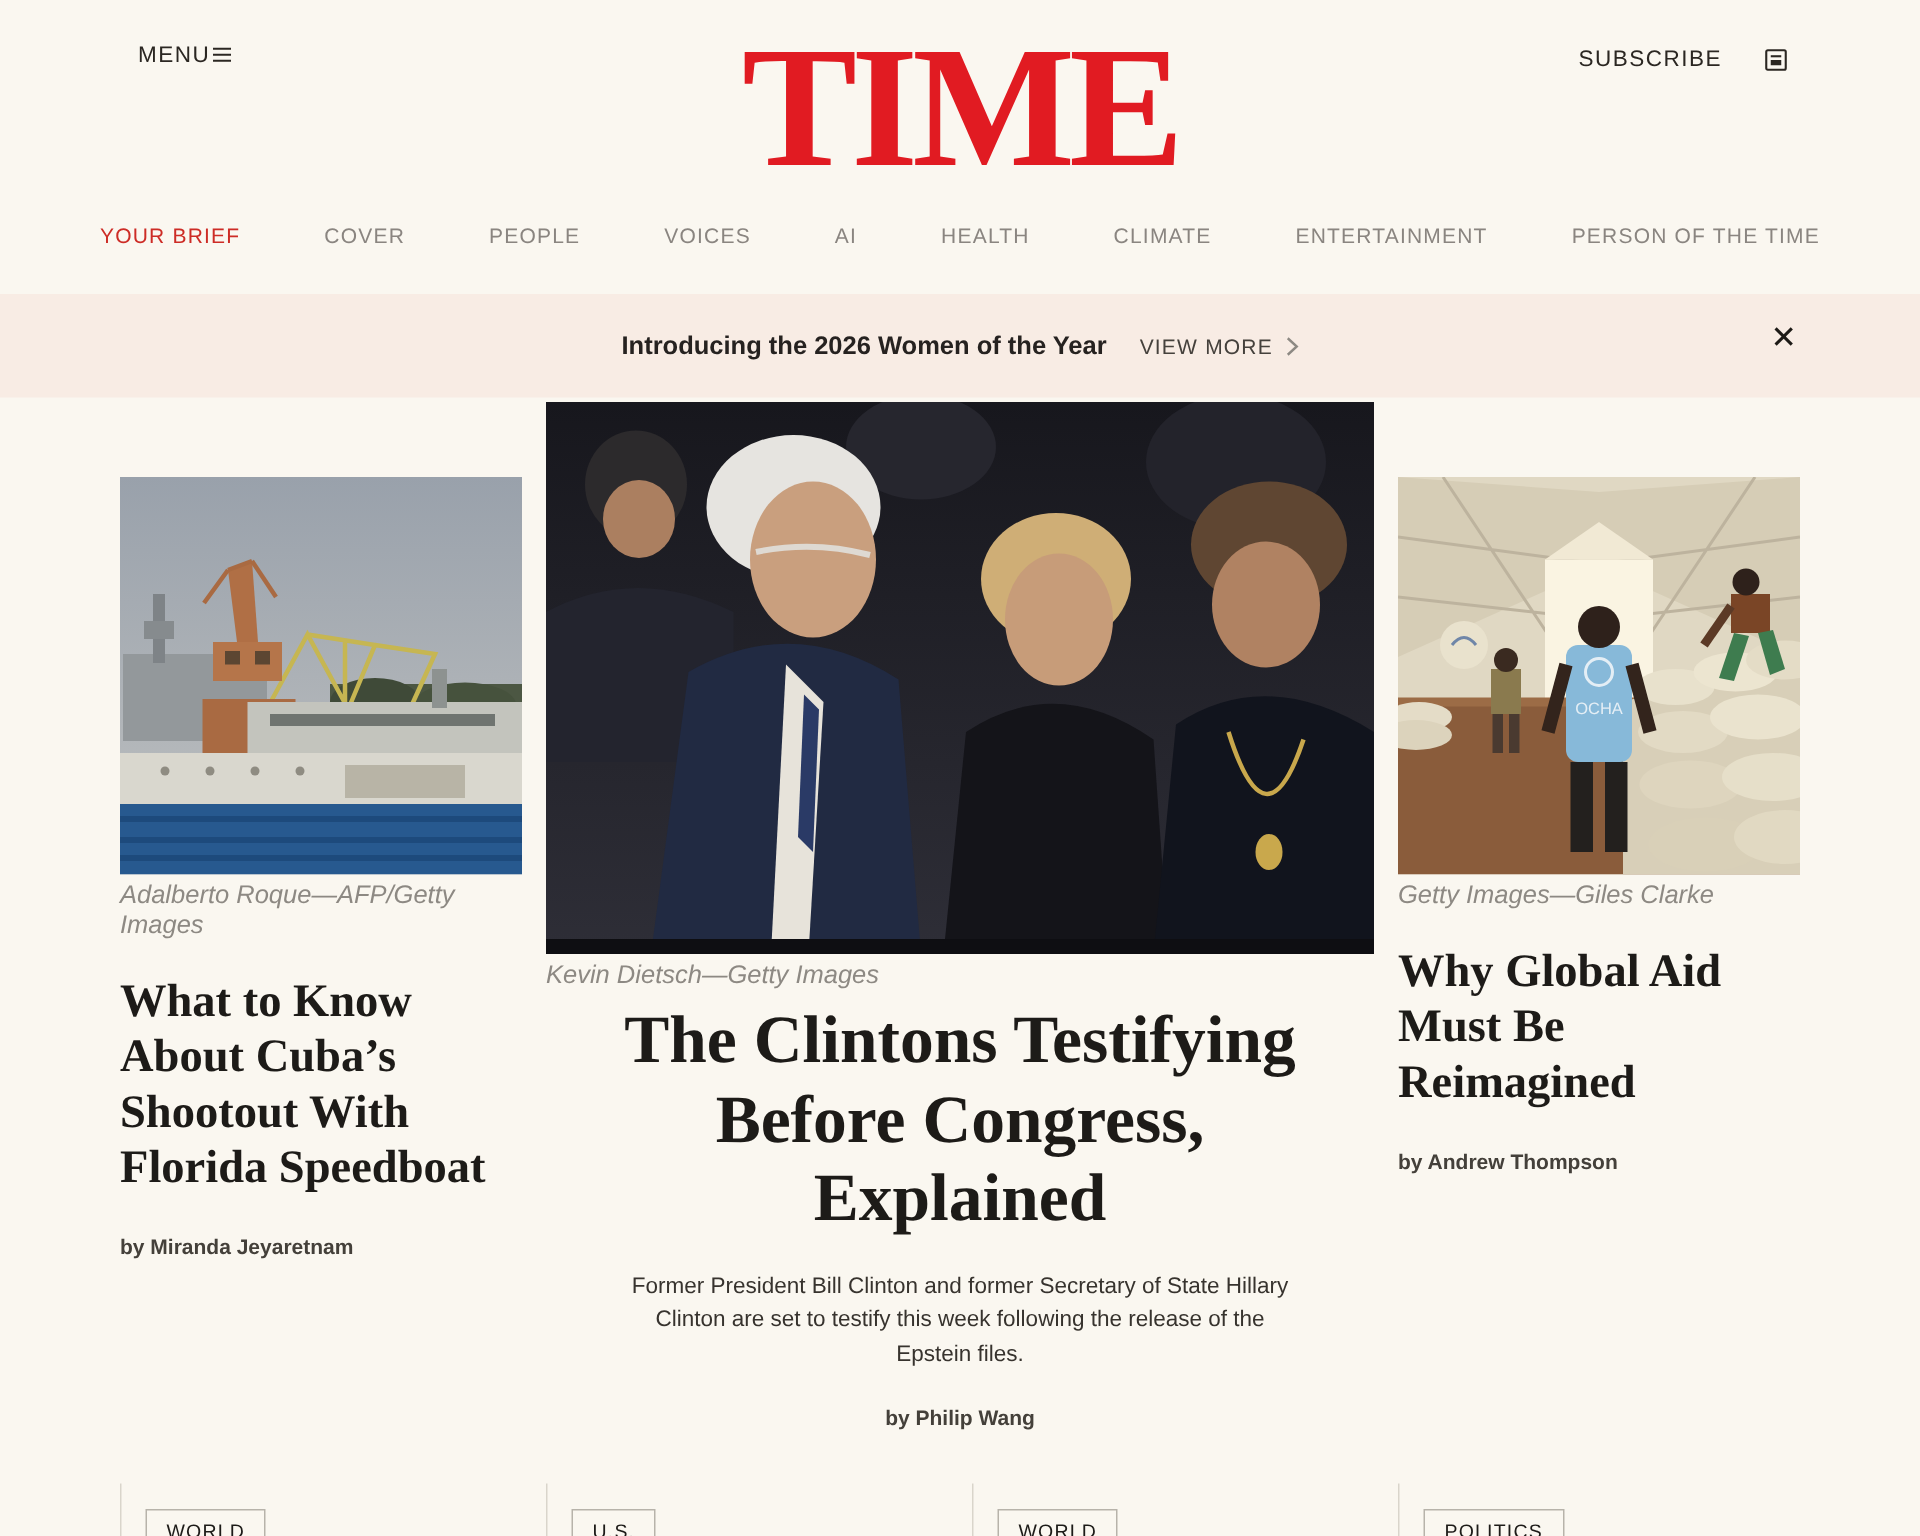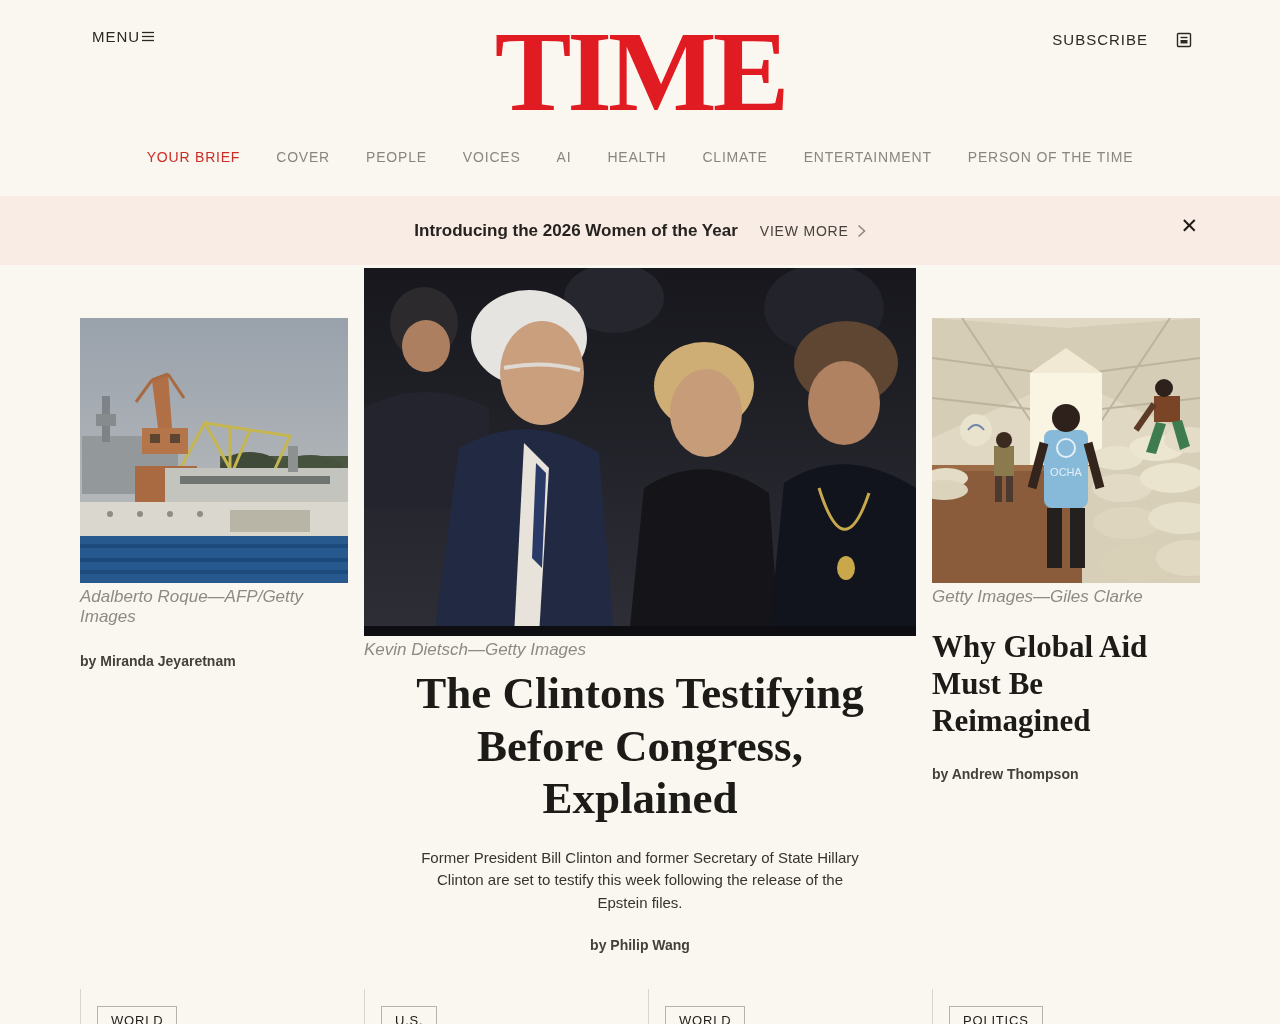--- a/index.html
+++ b/index.html
@@ -26,21 +26,21 @@
     font-weight:bold; font-size:115px; line-height:1;
     letter-spacing:-4px; color:#e11b22;
   }
   .subscribe-btn {
     position:absolute; right:88px; top:31px;
     display:flex; align-items:center; gap:28px;
     font-size:15px; letter-spacing:1px; color:#2b2722; cursor:pointer;
   }
   .nav {
     position:absolute; left:0; right:0; top:149px;
-    display:flex; justify-content:center; gap:36px;
+    display:flex; justify-content:center; gap:56px;
     font-size:14px; letter-spacing:0.8px; color:#8a8580;
   }
   .nav-item { cursor:pointer; white-space:nowrap; }
   .nav-item.active { color:#cd2c26; }
 
   
   .banner {
     position:relative; height:69px; background:#f8ece4;
     display:flex; align-items:center; justify-content:center; gap:22px;
   }
@@ -175,20 +175,21 @@
     <rect x="0" y="184" width="268" height="38" fill="#d9d7ce"></rect>
     <circle cx="30" cy="196" r="3" fill="#8f8c82"></circle>
       <circle cx="60" cy="196" r="3" fill="#8f8c82"></circle>
     <circle cx="90" cy="196" r="3" fill="#8f8c82"></circle>
       <circle cx="120" cy="196" r="3" fill="#8f8c82"></circle>
     <rect x="150" y="192" width="80" height="22" fill="#b8b4a6"></rect>
     <rect x="0" y="218" width="268" height="47" fill="#27598f"></rect>
     <path d="M0 228 H268 M0 242 H268 M0 254 H268" stroke="#1d4a7c" stroke-width="4"></path>
   </svg>
   <div class="caption">Adalberto Roque—AFP/Getty Images</div>
+  <h2 class="headline">What to Know About Cuba’s Shootout With Florida Speedboat</h2>
   <div class="byline">by Miranda Jeyaretnam</div>
 </div>
 
 <div class="article center">
   <svg class="photo" width="552" height="368" viewBox="0 0 552 368">
     <defs>
       <linearGradient id="dark1" x1="0" y1="0" x2="0" y2="1">
         <stop offset="0" stop-color="#17171d"></stop>
           <stop offset="1" stop-color="#2e2e37"></stop>
       </linearGradient>

